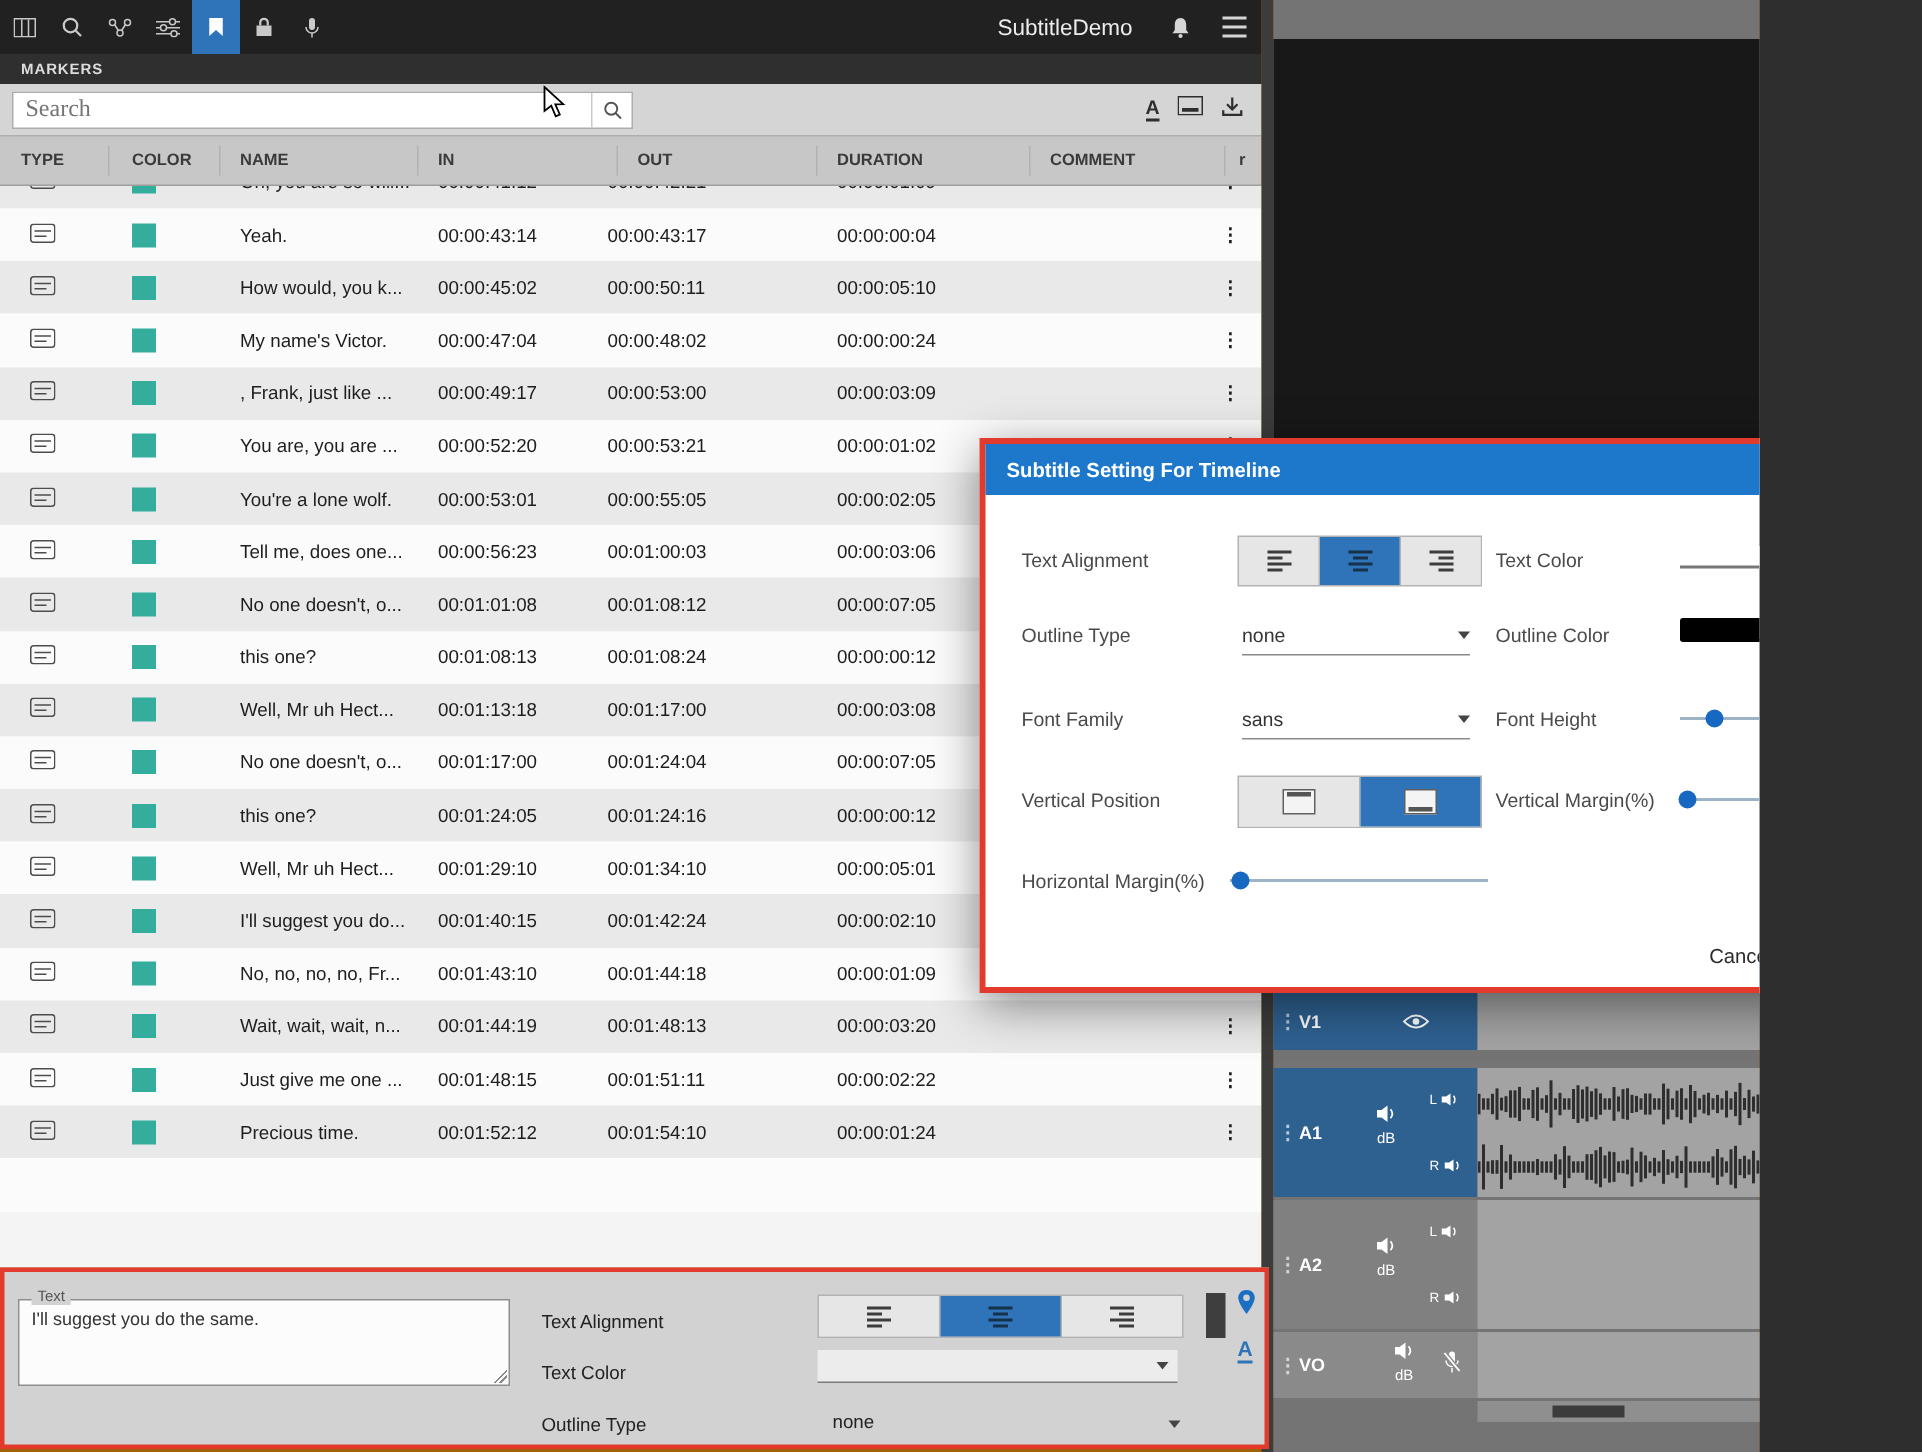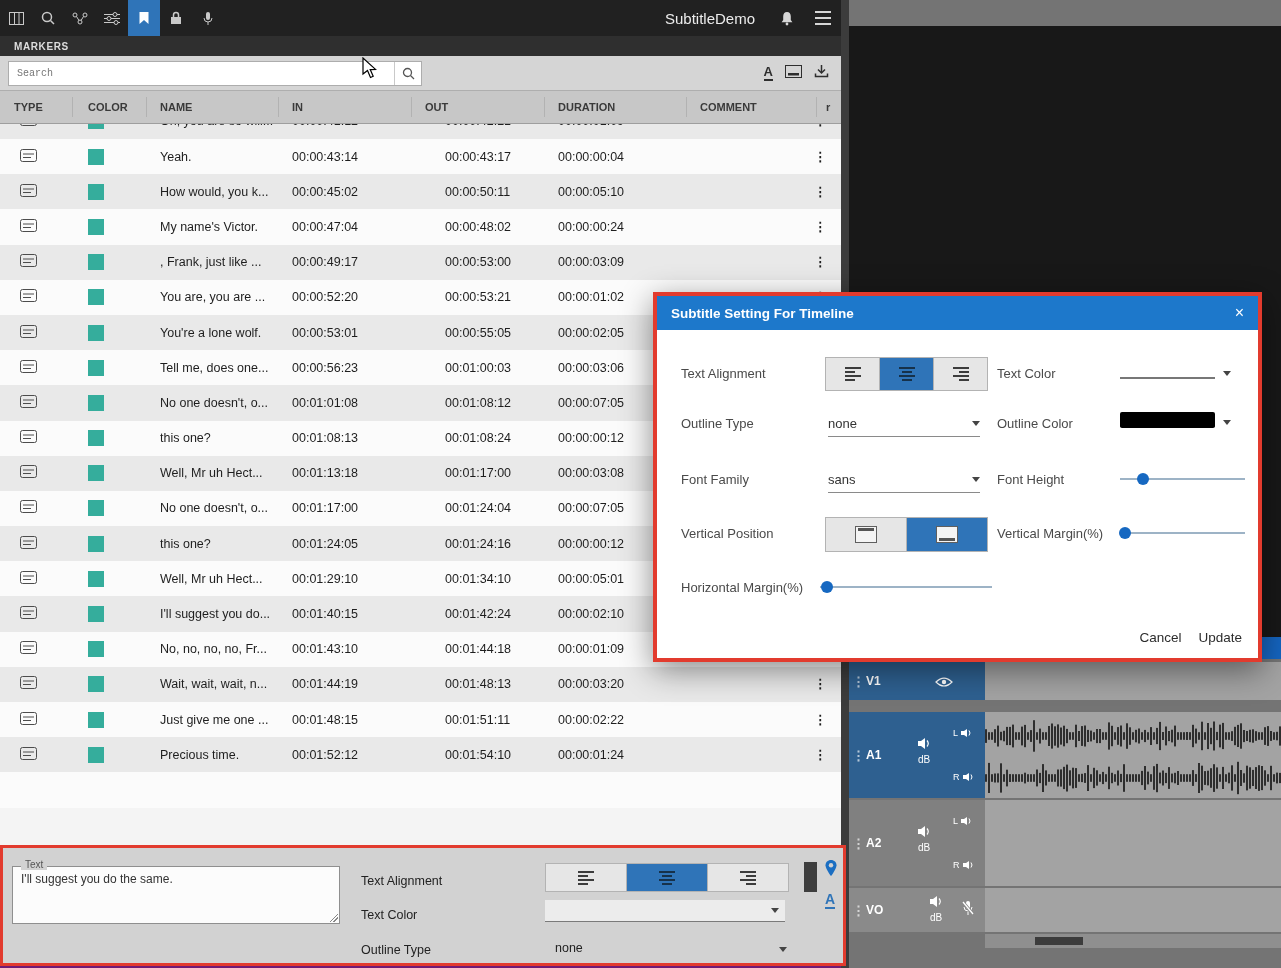--- a/index.html
+++ b/index.html
@@ -1,52 +1,52 @@
 <!DOCTYPE html>
 <html style="--accent-blue: #2f74b8; --alert-red: #e23b2e; --modal-header-blue: #1d78cb; --marker-swatch: #35ad9c; --track-blue: #2e6090;"><head>
 <meta charset="utf-8">
 <style>
   html,body{margin:0;padding:0;background:#2e2e2e;}
-  .app{position:relative;width:1281px;height:968px;overflow:hidden;background:#701a75;
+  .app{position:relative;width:1173px;height:968px;overflow:hidden;background:#a16207;
        font-family:"Liberation Sans",sans-serif;-webkit-font-smoothing:antialiased;}
 
   
   .topbar{position:absolute;left:0;top:0;width:841px;height:36px;background:#212121;display:flex;align-items:center;}
   .tb-slot{width:32px;height:36px;display:flex;align-items:center;justify-content:center;cursor:pointer;}
   .tb-slot.active{background:var(--accent-blue,#2f74b8);}
   .tb-title{margin-left:auto;color:#ececec;font-size:15px;padding-right:14px;}
   .tb-right{width:36px;height:36px;display:flex;align-items:center;justify-content:center;}
   .burger i{display:block;width:16px;height:2px;background:#d6d6d6;margin:2px 0;}
 
   
   .markers-bar{position:absolute;left:0;top:36px;width:841px;height:20px;background:#2f2f2f;color:#ddd;
                font-size:10px;font-weight:bold;letter-spacing:.6px;display:flex;align-items:center;padding-left:14px;box-sizing:border-box;}
   .search-row{position:absolute;left:0;top:56px;width:841px;height:34px;background:#d5d5d5;display:flex;align-items:center;}
   .search-box{margin-left:8px;width:412px;height:23px;background:#fff;border:1px solid #adadad;display:flex;align-items:stretch;}
-  .search-box input{flex:1;border:none;outline:none;font-size:10px;padding:0 8px;color:#333;background:transparent;font-family:Liberation Mono, monospace;}
+  .search-box input{flex:1;border:none;outline:none;font-size:16px;padding:0 8px;color:#333;background:transparent;font-family:Liberation Serif, serif;}
   .search-btn{width:26px;border-left:1px solid #c9c9c9;display:flex;align-items:center;justify-content:center;cursor:pointer;}
   .search-actions{margin-left:auto;display:flex;align-items:center;gap:12px;margin-right:12px;}
   .a-ul{font-weight:bold;font-size:13px;color:#2e2e2e;border-bottom:2px solid #2e2e2e;line-height:1;padding-bottom:1px;cursor:pointer;}
   .a-ul.blue{color:var(--accent-blue,#1b6ec2);border-color:var(--accent-blue,#1b6ec2);font-size:14px;}
 
   
   .thead{position:absolute;left:0;top:90px;width:841px;height:34px;background:#c7c7c7;border-top:1px solid #aeaeae;
          border-bottom:1px solid #9e9e9e;box-sizing:border-box;font-size:11px;font-weight:bold;color:#3a3a3a;}
   .thead span{position:absolute;top:50%;transform:translateY(-50%);cursor:pointer;}
   .thead .sep{position:absolute;top:6px;bottom:6px;width:1px;background:#b2b2b2;}
   .rows{position:absolute;left:0;top:124px;width:841px;height:721px;overflow:hidden;background:#f4f4f4;}
   .mrow{position:relative;height:35.2px;}
   .mrow:nth-child(odd){background:#e9e9e9;}
   .mrow:nth-child(even){background:#fbfbfb;}
   .mrow:first-child{margin-top:-20.2px;}
   .mrow .cell{position:absolute;top:50%;transform:translateY(-50%);font-size:12.5px;color:#1e1e1e;white-space:nowrap;}
   .c-type{left:20px;}
   .c-color{left:88px;width:16px;height:16px;background:var(--marker-swatch,#35ad9c);}
   .c-name{left:160px;font-size:13px;}
-  .c-in{left:292px;} .c-out{left:445px;} .c-dur{left:558px;}
+  .c-in{left:292px;} .c-out{left:405px;} .c-dur{left:558px;}
   .c-menu{left:814px;font-size:16px;font-weight:bold;color:#2d2d2d;cursor:pointer;line-height:1;}
 
   
   .editor{position:absolute;left:0;top:845px;width:846px;height:121px;background:#d2d2d2;border:3px solid var(--alert-red,#e23b2e);
           box-sizing:border-box;z-index:10;}
   .text-field{position:absolute;left:9px;top:18px;width:326px;height:56px;border:1px solid #8f8f8f;background:#fcfcfc;}
   .text-field textarea{width:100%;height:100%;border:none;outline:none;resize:none;background:transparent;
           font-family:"Liberation Sans",sans-serif;font-size:12px;color:#333;padding:5px 8px;box-sizing:border-box;}
   .text-field .legend{position:absolute;top:-8px;left:8px;background:#d2d2d2;padding:0 4px;font-size:10px;color:#555;}
   .text-field .resize{position:absolute;right:1px;bottom:1px;width:9px;height:9px;

